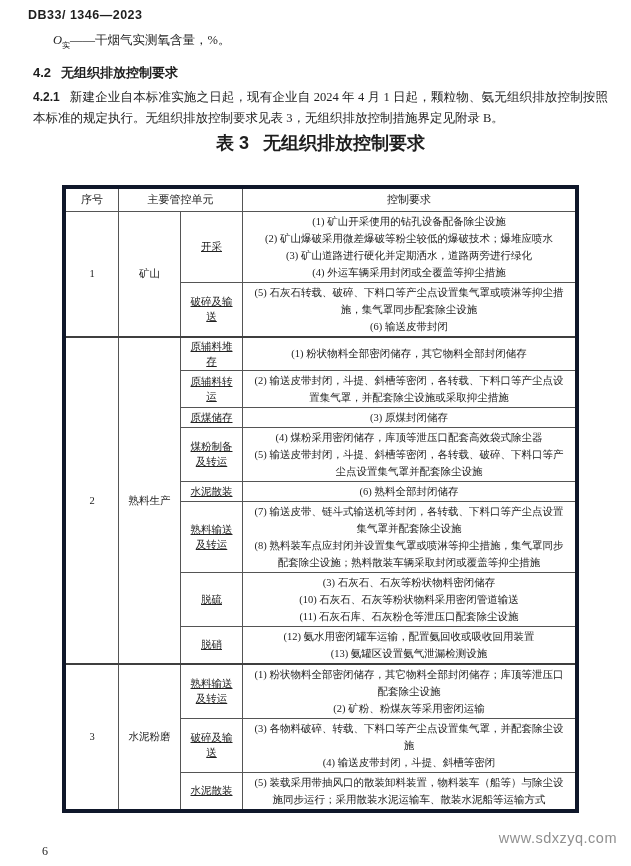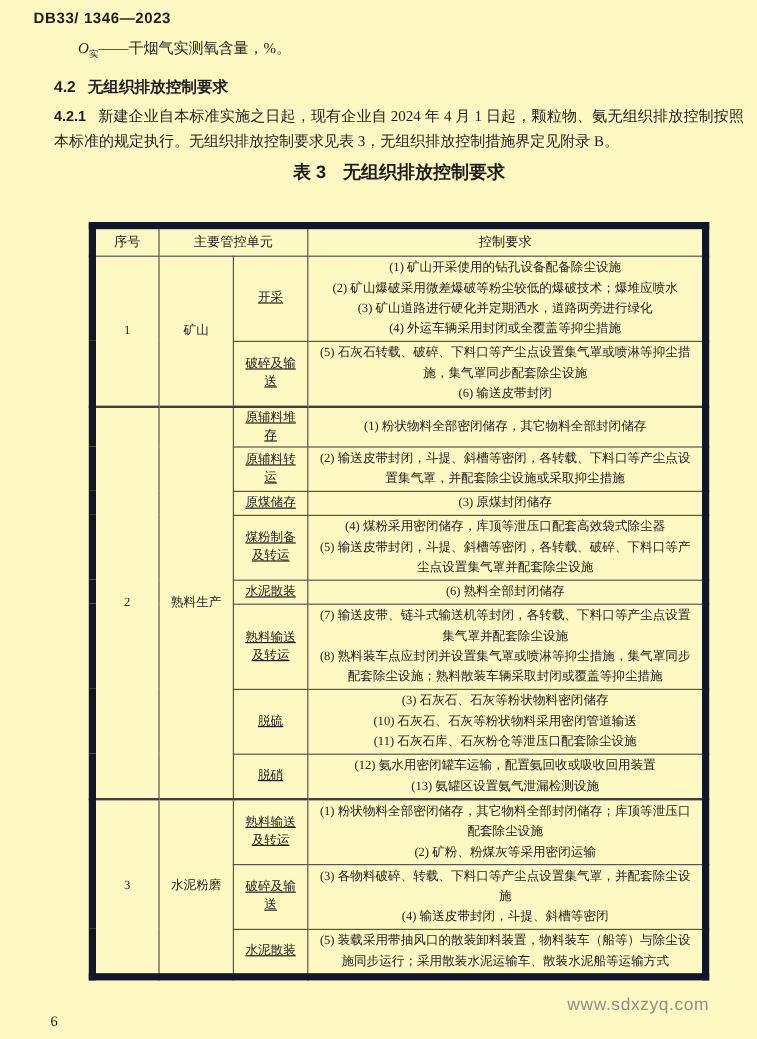--- a/index.html
+++ b/index.html
@@ -1,62 +1,62 @@
 <!DOCTYPE html>
 <html><head>
 <meta charset="utf-8">
 <style>
   html,body{margin:0;padding:0;background:#e8e8e8;}
   .page{
-    position:relative;width:631px;height:866px;background:#fef9c3;
+    position:relative;width:631px;height:866px;background:#ffffff;
     font-family:"Liberation Serif","DejaVu Serif",serif;color:#1e1e1e;
     overflow:hidden;margin:0 auto;
   }
   .doc-header{
     position:absolute;top:8px;left:28px;
     font-family:"Liberation Sans","DejaVu Sans",sans-serif;
     font-weight:bold;font-size:12.5px;letter-spacing:.5px;
   }
-  .body{position:absolute;top:26px;left:45px;width:575px;}
+  .body{position:absolute;top:26px;left:33px;width:575px;}
   .def-line{margin:4px 0 0 0;padding-left:20px;font-size:12.5px;line-height:21px;}
   .def-line .sym{font-style:italic;font-family:"Liberation Serif",serif;}
   .def-line sub{font-size:8px;}
   .clause{margin:0 0 5px 0;font-size:12.5px;line-height:21px;text-align:justify;}
   .clause .clause-no{
     font-family:"Liberation Sans","DejaVu Sans",sans-serif;
     font-weight:bold;margin-right:10px;font-size:12px;
   }
   .sec-heading{
     margin:8px 0 5px 0;font-size:13px;line-height:18px;
     font-family:"Liberation Sans","DejaVu Sans",sans-serif;font-weight:bold;
   }
   .sec-heading .sec-no{margin-right:10px;}
   .tbl-caption{
     text-align:center;font-family:"Liberation Sans","DejaVu Sans",sans-serif;
-    font-weight:bold;font-size:15px;line-height:17px;margin:6px 0 5px 0;
+    font-weight:bold;font-size:18px;line-height:17px;margin:6px 0 5px 0;
   }
   .tbl-caption .cap-label{margin-right:14px;}
   table.ctl{
     margin-left:29px;width:517px;border-collapse:collapse;table-layout:fixed;
     font-size:10.5px;color:#222;
   }
-  table.ctl{border:6px solid #0f172a;margin-top:33px;}
+  table.ctl{border:4px solid #0f172a;margin-top:33px;}
   table.ctl th,table.ctl td{border:1px solid #555;}
   table.ctl th{
     font-weight:normal;height:22px;font-size:11px;text-align:center;padding:0 2px;
   }
   td.c-no,td.c-entity,td.c-unit{text-align:center;vertical-align:middle;}
   td.c-no{width:48px;}
   td.c-entity{width:45px;padding:1px 8px;line-height:15px;}
   td.c-unit{width:74px;padding:1px 6px;line-height:15px;text-decoration:underline;}
   td.c-req{padding:1px 8px;vertical-align:middle;}
   .req-item{line-height:17px;text-align:center;word-break:break-all;}
   tr.group-start td{border-top:2px solid #3f3f3f;}
   .watermark{
-    position:absolute;top:830px;right:40px;
+    position:absolute;top:830px;right:14px;
     font-family:"Liberation Sans","DejaVu Sans",sans-serif;
     font-size:14.5px;color:#8f8f8f;letter-spacing:.5px;
   }
   .page-num{position:absolute;top:844px;left:42px;font-size:12px;}
 </style>
 </head>
 <body>
 
 <div class="page">
 

